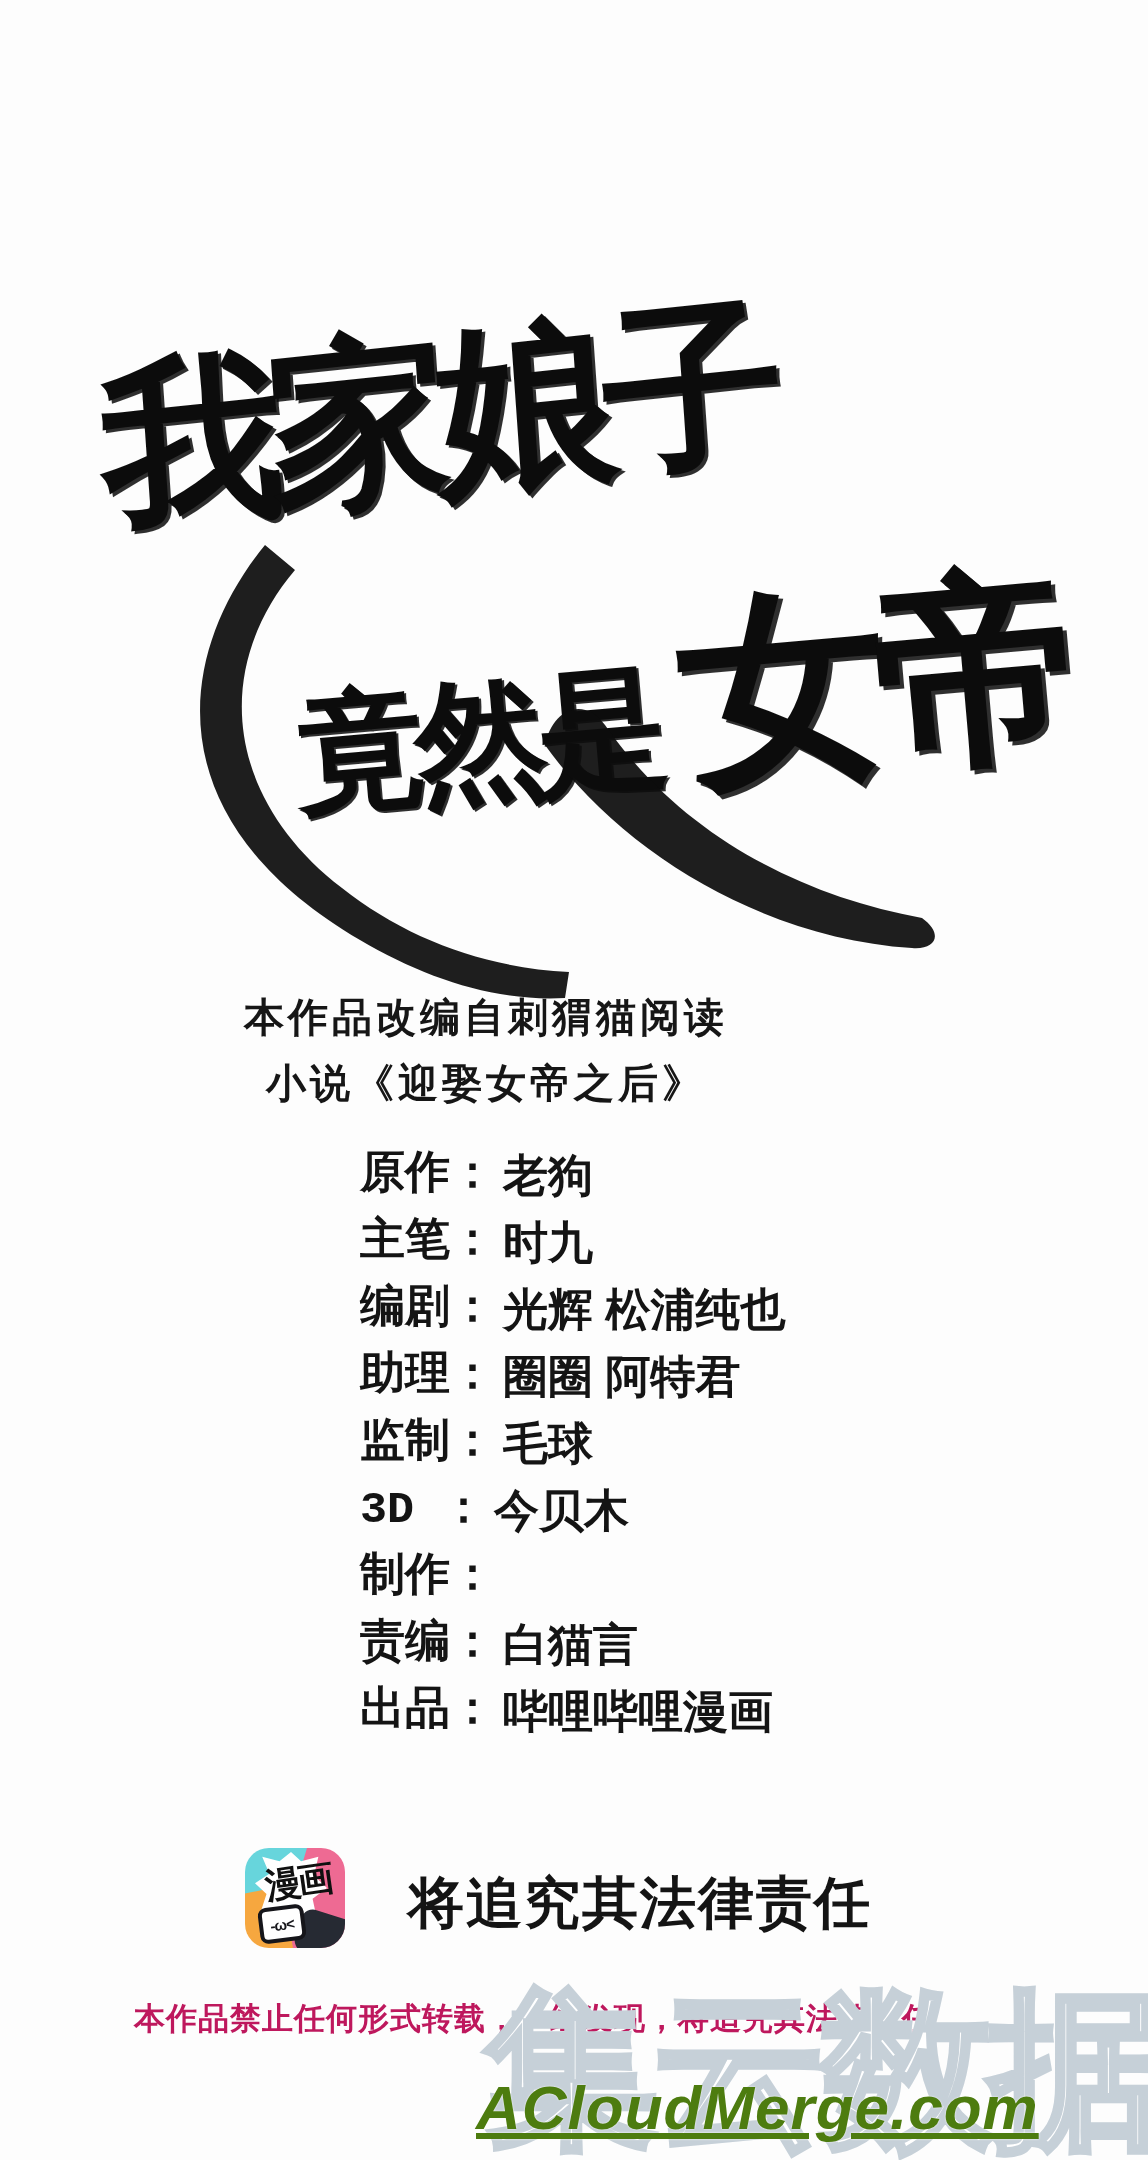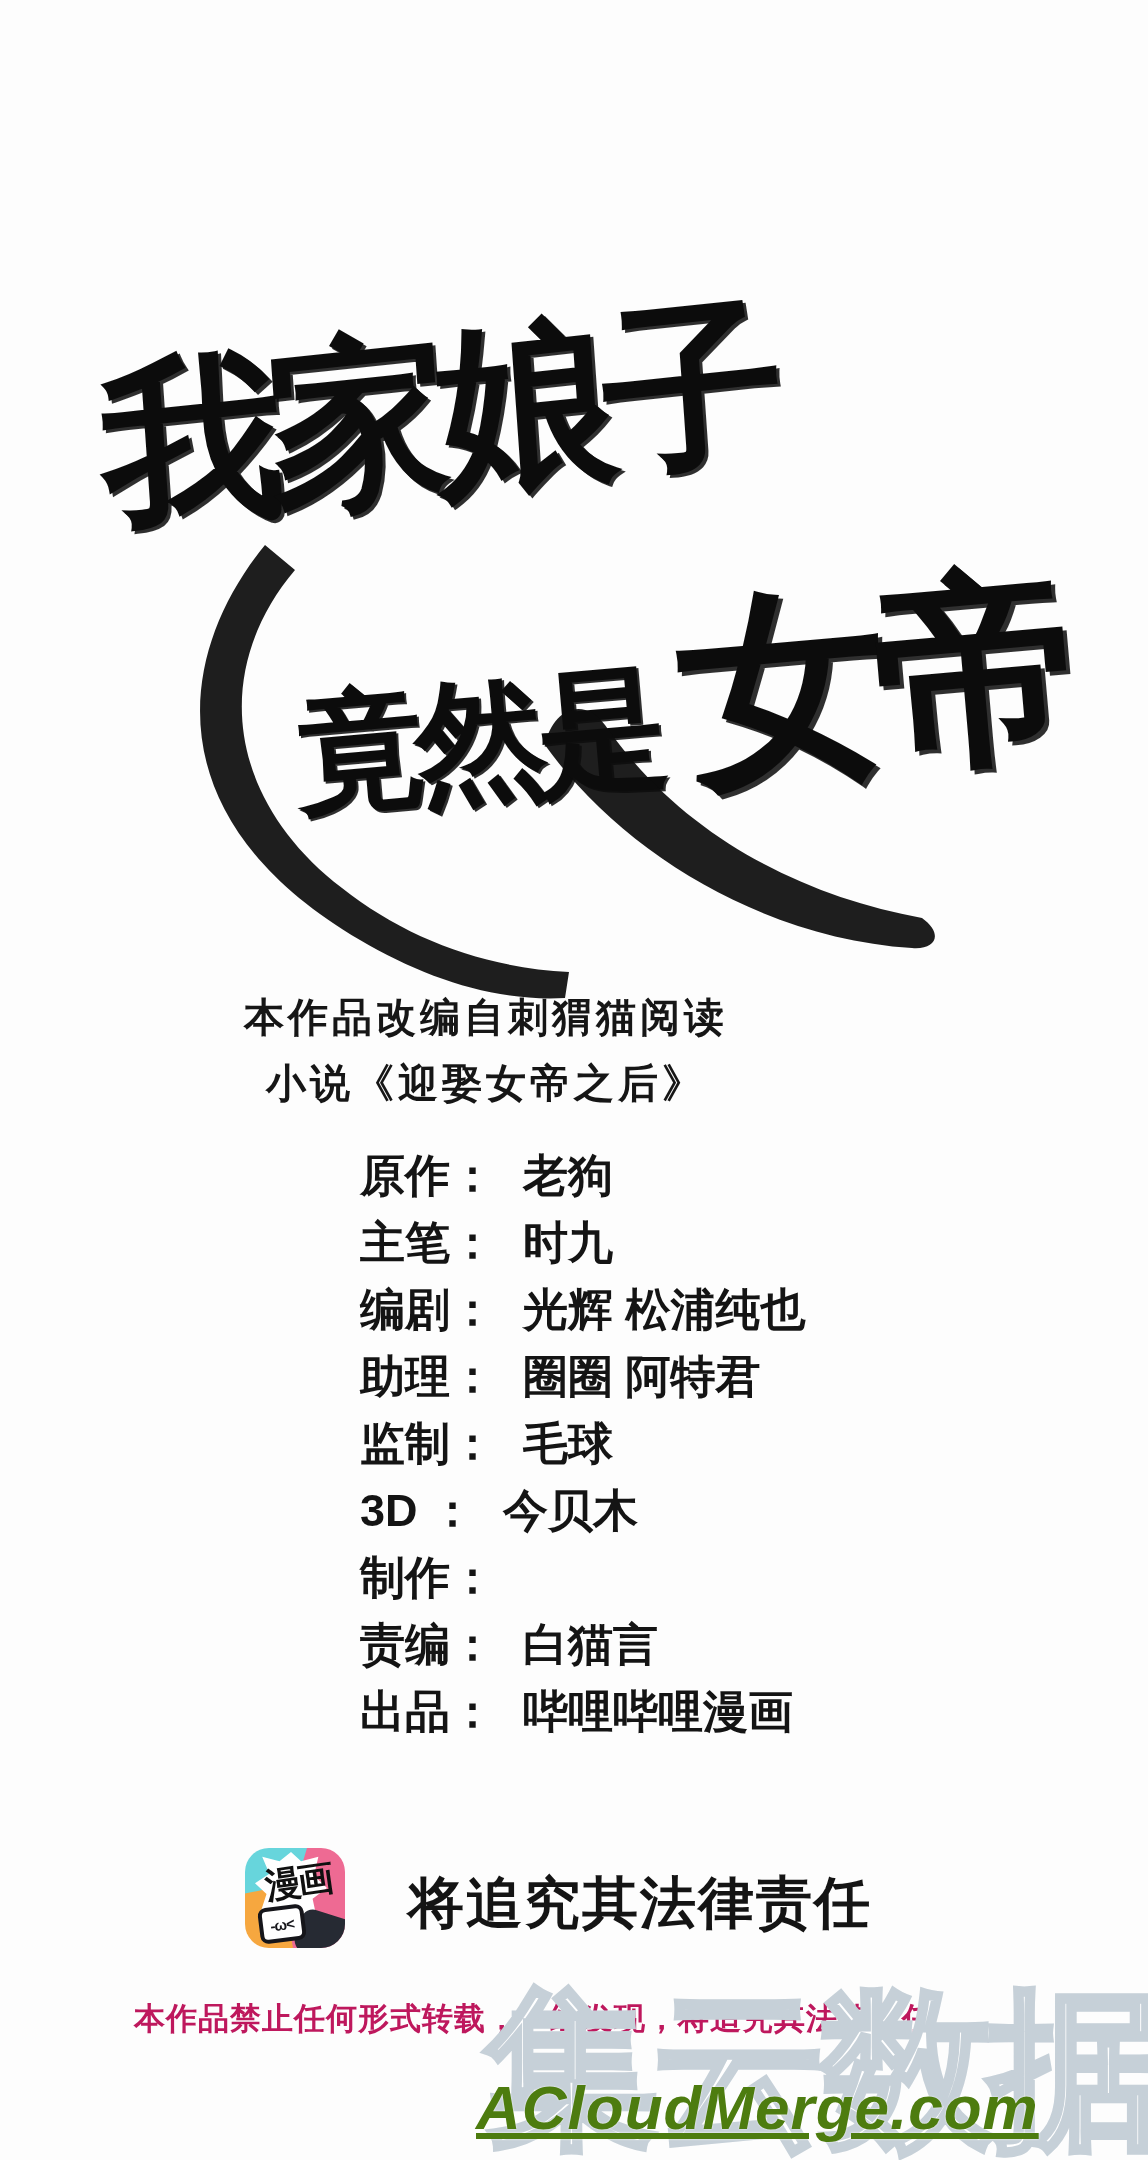--- a/index.html
+++ b/index.html
@@ -42,21 +42,21 @@
     font-weight:700; letter-spacing:4px; color:#161616;
   }
 
   
   .credits {
     position:absolute; left:360px; top:1142px;
     font-size:45px; line-height:67px; font-weight:700; color:#141414;
     white-space:nowrap;
   }
   .credits .row { display:flex; }
-  .credits .label { margin-right:28px; }
+  .credits .label { margin-right:8px;font-family:Liberation Mono, monospace; }
 
   
   .app-icon {
     position:absolute; left:245px; top:1848px; width:100px; height:100px;
     border-radius:24px; overflow:hidden; background:#fff;
   }
   .seg { position:absolute; }
   .seg-cyan  { left:0; top:0; width:62%; height:58%; background:#67d5dc;
                clip-path:polygon(0 0,100% 0,72% 100%,0 86%); }
   .seg-pink  { right:0; top:0; width:58%; height:100%; background:#ee6a93; }

